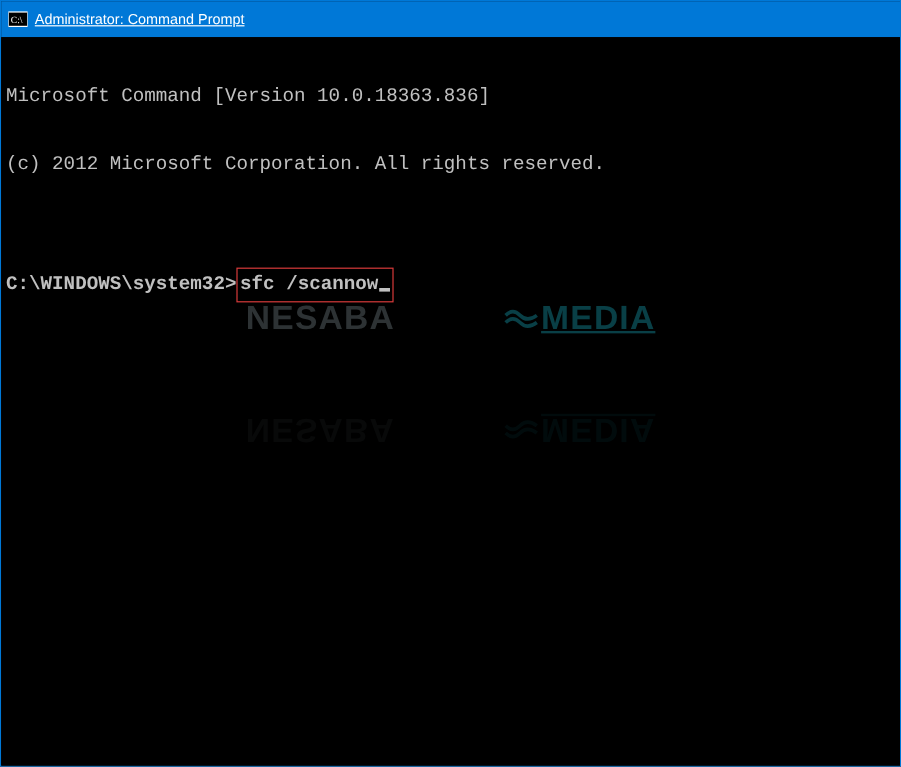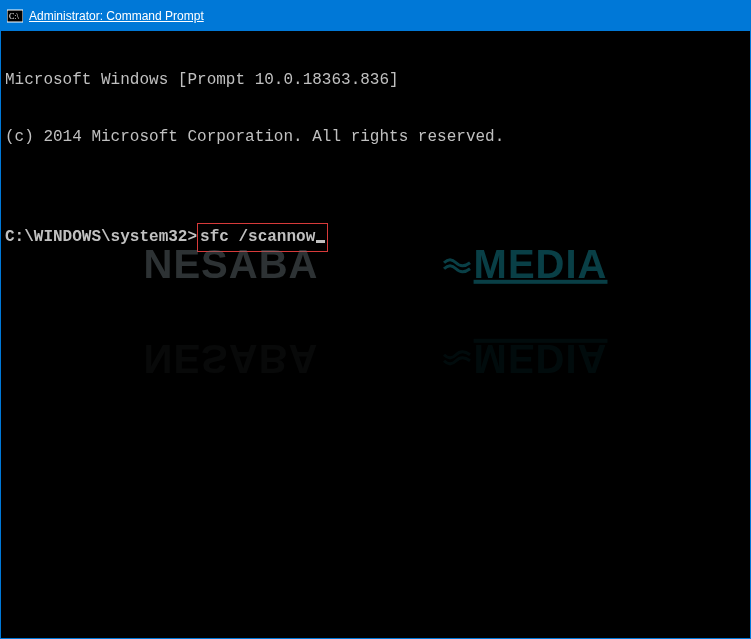--- a/index.html
+++ b/index.html
@@ -74,21 +74,21 @@
     top: 50%;
     left: 50%;
     transform: translate(-50%, -60%);
     text-align: center;
     pointer-events: none;
     user-select: none;
   }
   .wm-main {
     font-family: "Arial Black", Arial, sans-serif;
     font-weight: 900;
-    font-size: 40px;
+    font-size: 28px;
     letter-spacing: 1px;
     color: rgba(200,200,200,0.15);
     display: flex;
     align-items: center;
     justify-content: center;
     gap: 0;
   }
   .wm-part1 { color: rgba(100,110,115,0.45); }
   .wm-part2 { color: rgba(20,140,155,0.45); text-decoration: underline; }
   .wm-wave {
@@ -111,22 +111,22 @@
     <span class="app-icon">
       <svg width="16" height="16" viewBox="0 0 16 16">
         <rect x="0" y="2" width="16" height="12" fill="#000" stroke="#fff" stroke-width="1"></rect>
         <text x="2" y="11" font-size="8" fill="#fff" font-family="Consolas">C:\</text>
       </svg>
     </span>
     <span class="title-text">Administrator: Command Prompt</span>
   </div>
 
   <div class="terminal">
-    <div class="line">Microsoft Windows [Prompt 10.0.18363.836]</div>
-    <div class="line">(c) 2014 Microsoft Corporation. All rights reserved.</div>
+    <div class="line">Microsoft Command [Version 10.0.18363.836]</div>
+    <div class="line">(c) 2012 Microsoft Corporation. All rights reserved.</div>
     <div class="line"></div>
     <div class="prompt-line">
       <span>C:\WINDOWS\system32&gt;</span><span class="cmd-box"><span>sfc /scannow</span><span class="cursor"></span></span>
     </div>
 
     <div class="watermark">
       <div class="wm-main">
         <span class="wm-part1">NESABA</span><span class="wm-wave">
           <svg width="30" height="24" viewBox="0 0 30 24">
             <path d="M2 10 Q8 4 14 10 T28 10" stroke="rgba(20,140,155,0.45)" stroke-width="3" fill="none"></path>

